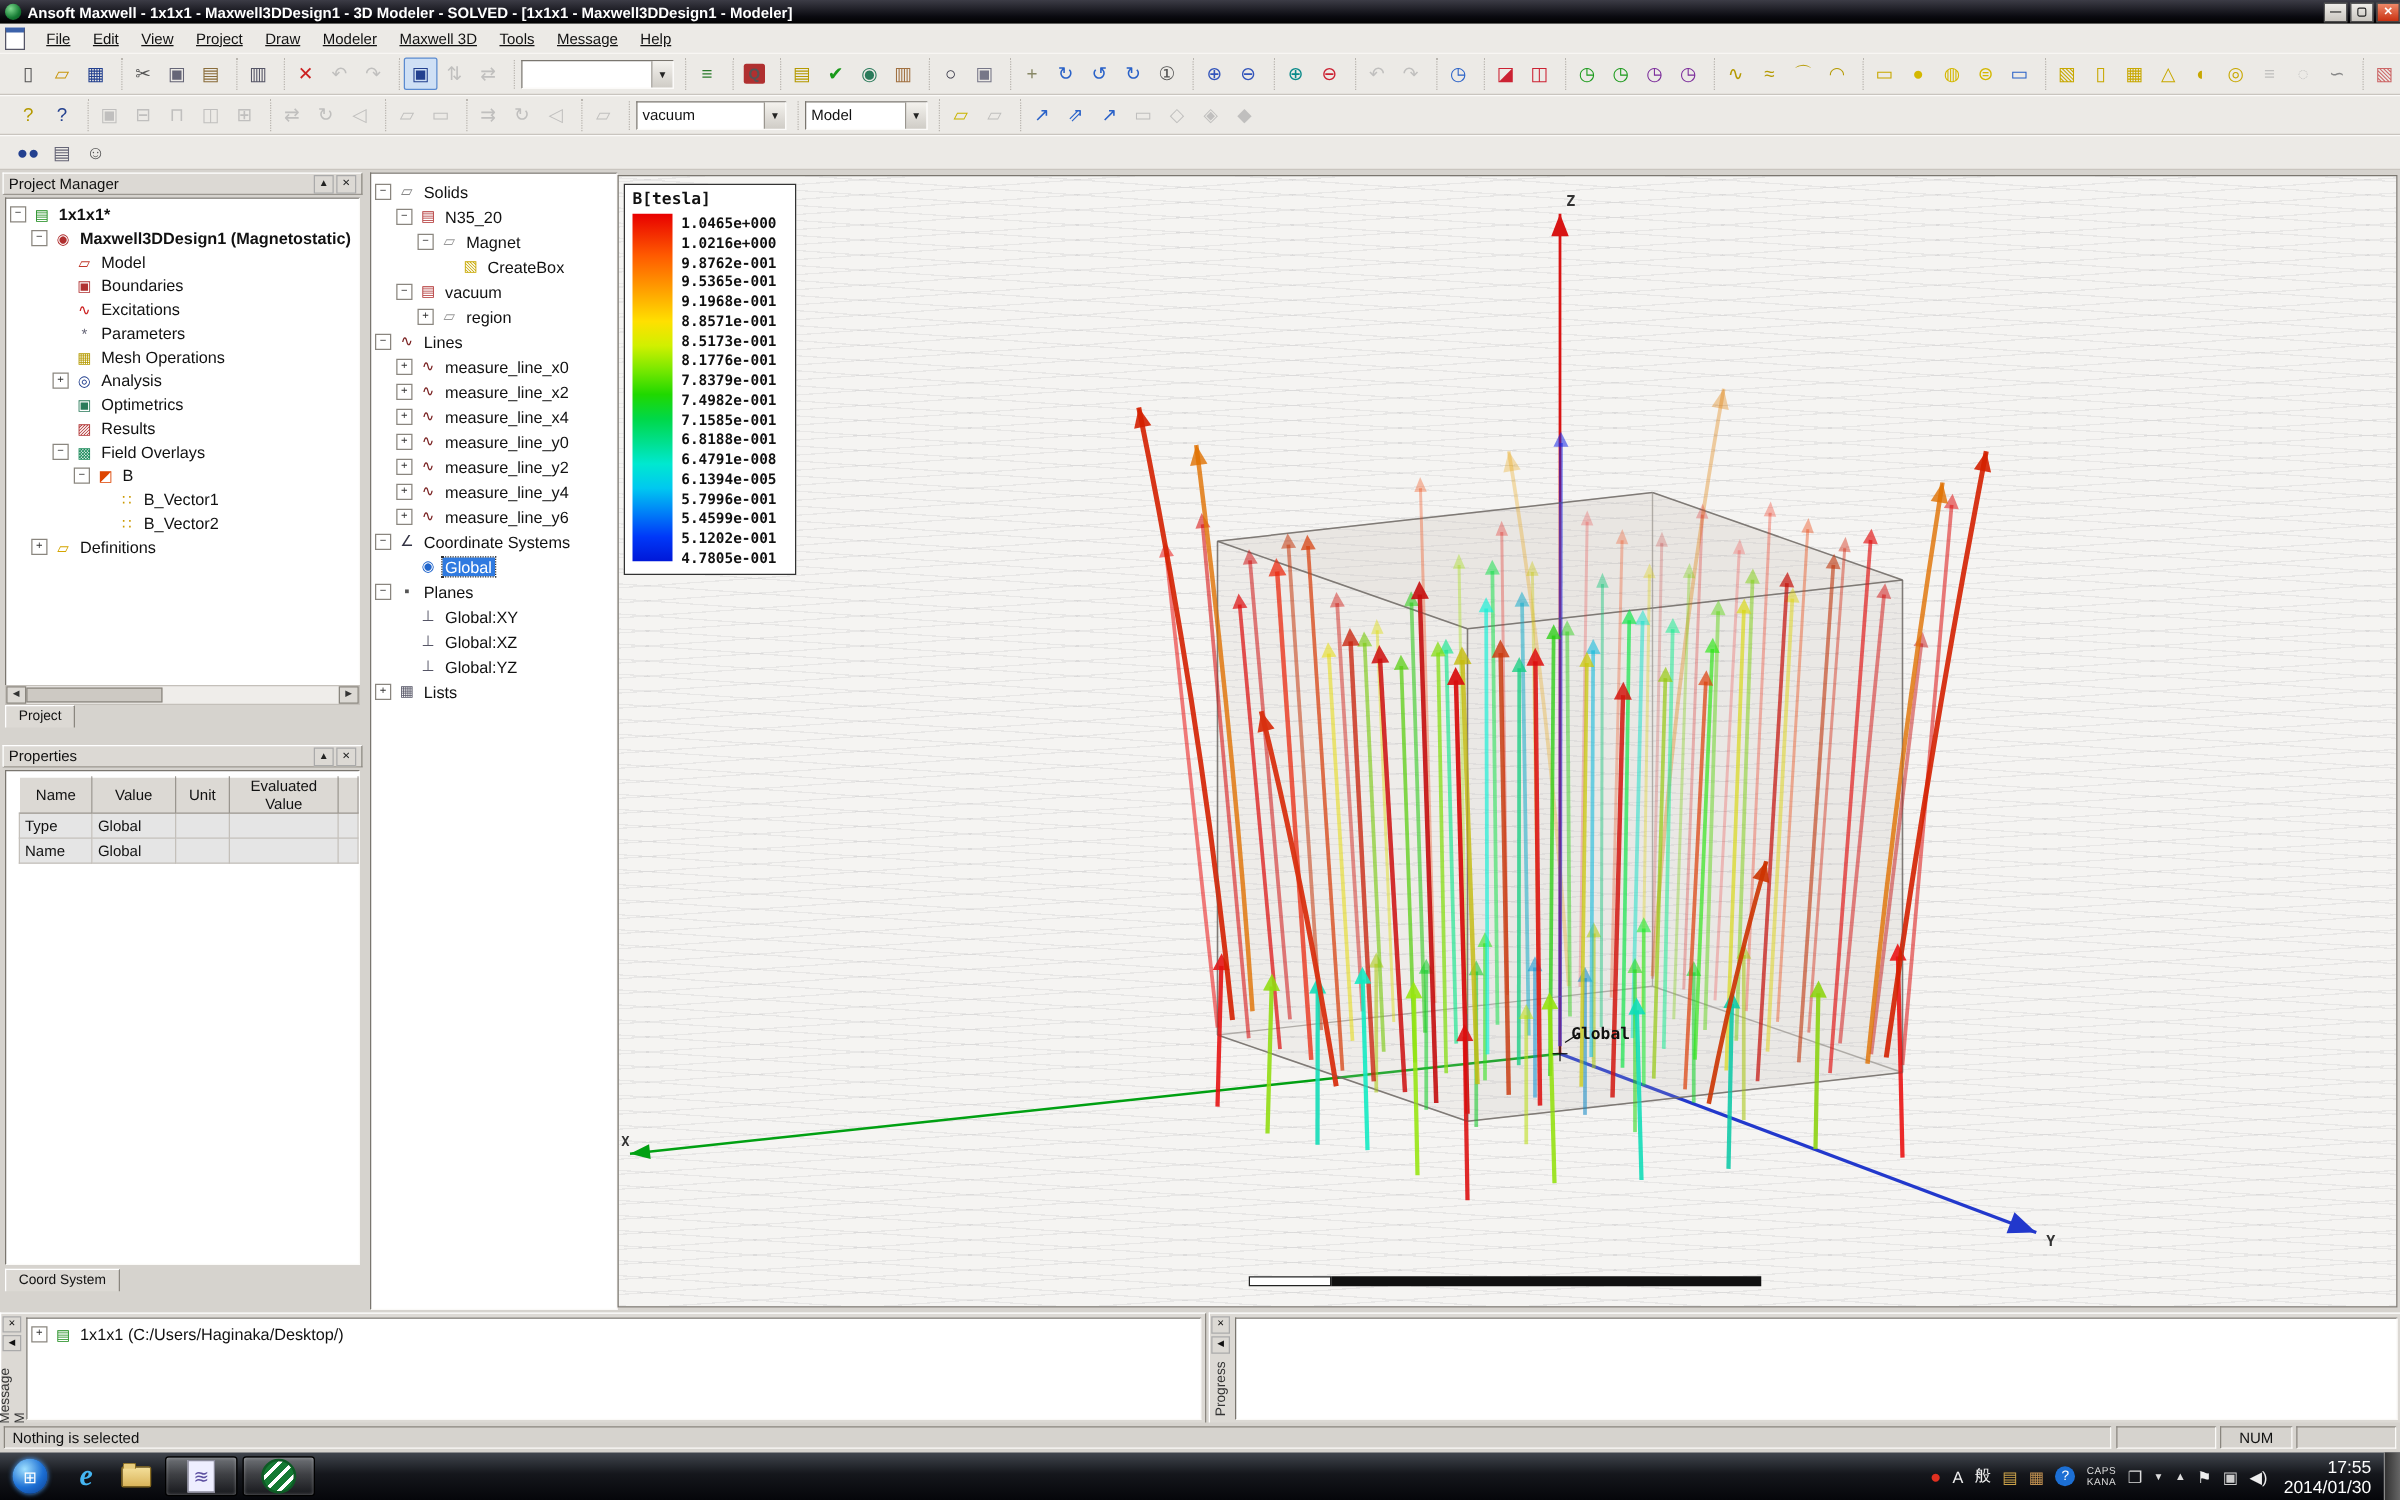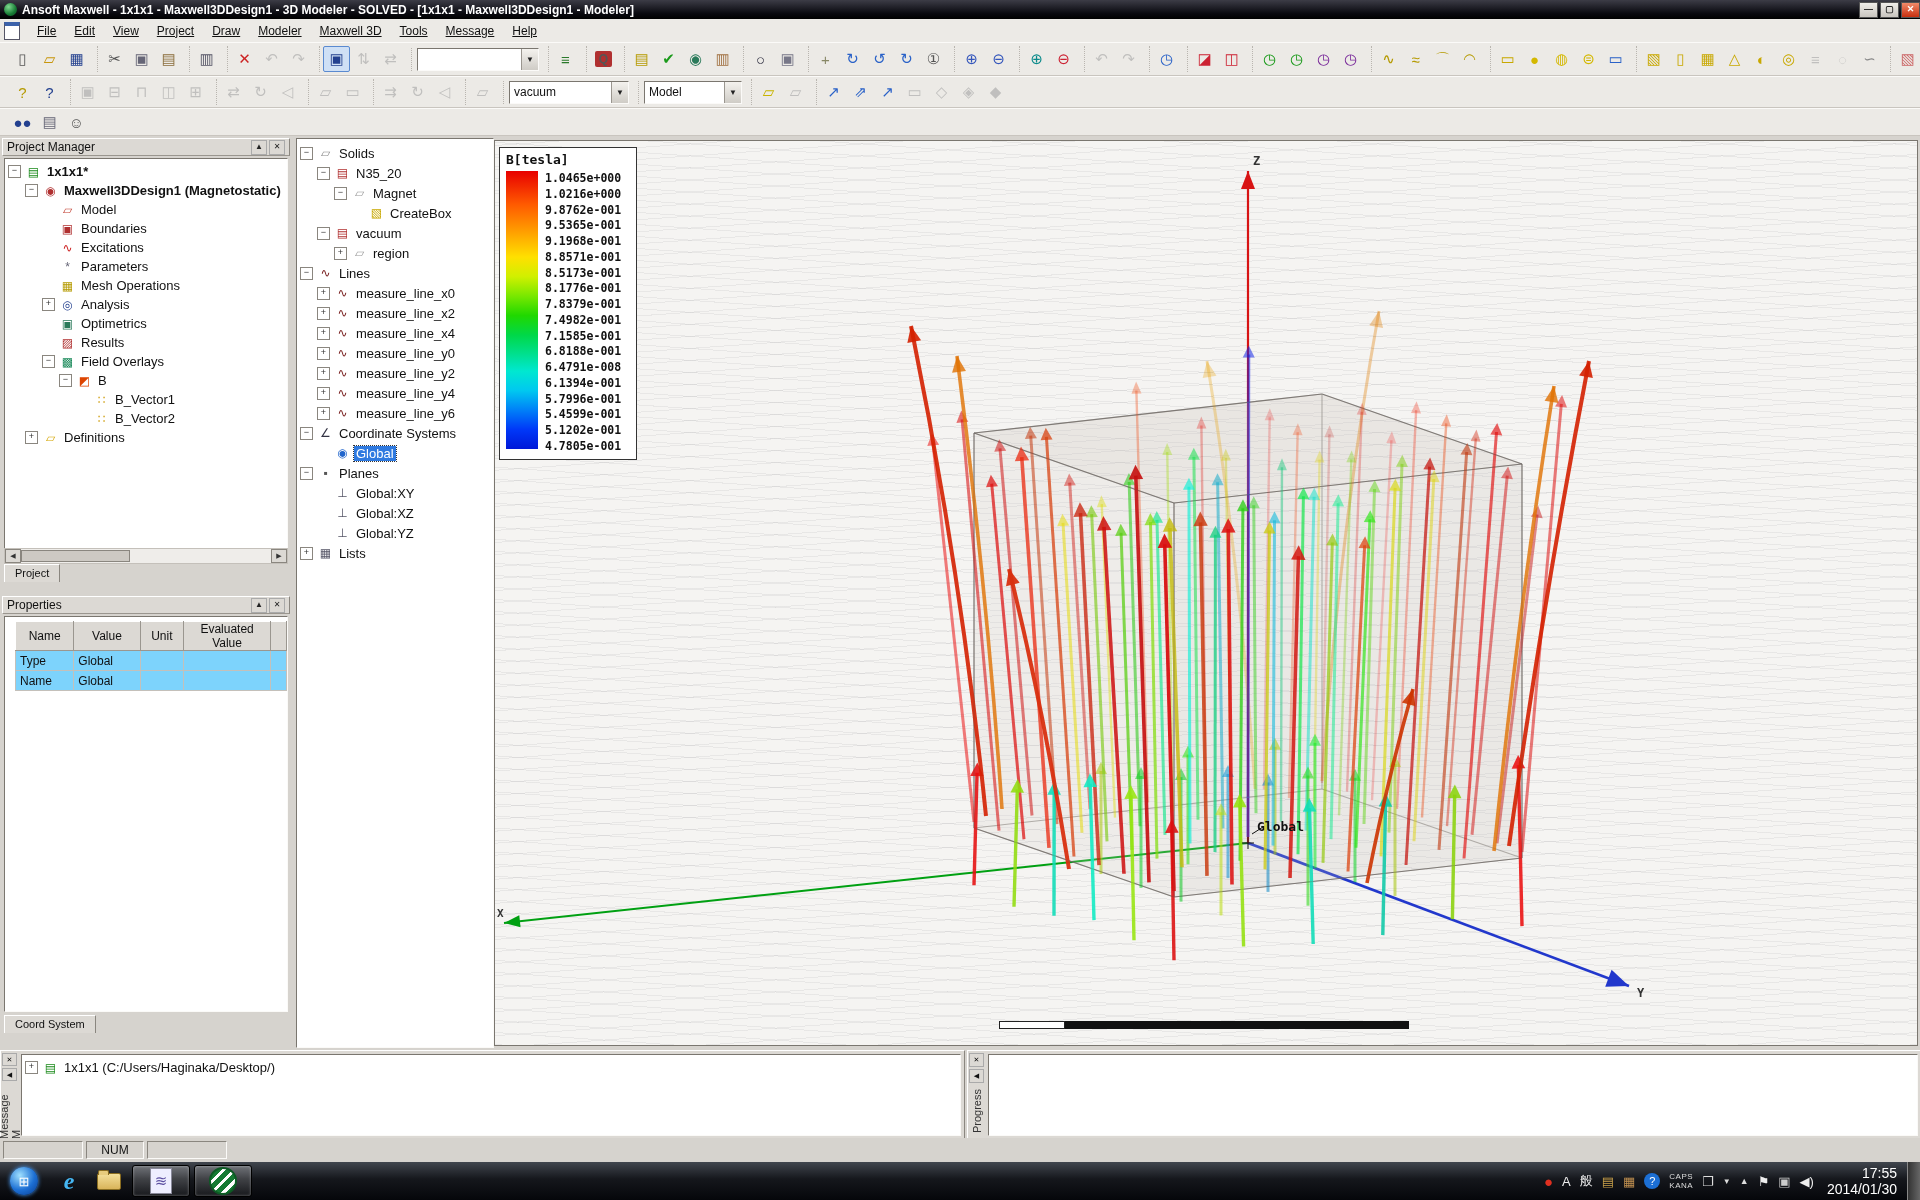--- a/index.html
+++ b/index.html
@@ -56,21 +56,21 @@
     text-align:center;margin-right:4px;flex:none;color:#333;}
   .exp-space{width:17px;flex:none;}
   .t-ico{width:17px;text-align:center;margin-right:3px;font-size:12px;flex:none;}
   .t-label{padding:0 2px;}
   .t-bold{font-weight:bold;}
   .t-sel{background:#2f7ae0;color:#fff;outline:1px dotted #333;}
   
   #props-table{border-collapse:collapse;font-size:12px;margin:4px 0 0 10px;}
   #props-table th{background:#dcd9d4;border:1px solid #9a968f;border-top-color:#fff;border-left-color:#fff;
     font-weight:normal;height:18px;padding:0 4px;}
-  #props-table td{border:1px solid #c4c0ba;height:19px;padding:0 4px;background:#7dd3fc;}
+  #props-table td{border:1px solid #c4c0ba;height:19px;padding:0 4px;background:#e5e5e5;}
   
   .hscroll{height:14px;background:#efedea;border:1px solid #c4c0ba;position:relative;}
   .hscroll .thumb{position:absolute;top:1px;height:10px;background:#cdc9c3;border:1px solid #8a867f;}
   .hscroll .sb-btn{position:absolute;top:0;width:14px;height:12px;background:#dcd9d4;border:1px solid #8a867f;
     font-size:7px;text-align:center;line-height:11px;color:#333;}
   
   #viewport{position:absolute;left:494px;top:140px;width:1424px;height:906px;
     border:1px solid #7a766f;box-sizing:border-box;background-color:#f5f4f2;
     background-image:repeating-linear-gradient(4deg,rgba(115,115,122,.10) 0 1px,transparent 1px 12px),
                      repeating-linear-gradient(-4deg,rgba(115,115,122,.10) 0 1px,transparent 1px 12px);}
@@ -971,21 +971,21 @@
             <div>9.5365e-001</div>
             <div>9.1968e-001</div>
             <div>8.8571e-001</div>
             <div>8.5173e-001</div>
             <div>8.1776e-001</div>
             <div>7.8379e-001</div>
             <div>7.4982e-001</div>
             <div>7.1585e-001</div>
             <div>6.8188e-001</div>
             <div>6.4791e-008</div>
-            <div>6.1394e-001</div>
+            <div>6.1394e-005</div>
             <div>5.7996e-001</div>
             <div>5.4599e-001</div>
             <div>5.1202e-001</div>
             <div>4.7805e-001</div>
           </div>
       </div>
     </div>
     <div id="view-scale">
       <div class="ws"></div>
         <div class="bs"></div>
@@ -1012,20 +1012,21 @@
   <div class="dock" style="left:967px;top:1050px;width:953px;height:88px;">
     <div class="vtab">
       <div class="pt-btn">✕</div>
       <div class="pt-btn">◀</div>
       <div class="vlabel">Progress</div>
     </div>
     <div class="dock-body whitebox" style="border-color:#7a766f #fbfaf8 #fbfaf8 #7a766f;"></div>
   </div>
 
   <div id="statusbar">
+    <div class="st-cell" style="flex:1;margin-right:4px;">Nothing is selected</div>
     <div class="st-cell" style="width:80px;margin-right:3px;"></div>
     <div class="st-cell" style="width:58px;margin-right:3px;text-align:center;">NUM</div>
     <div class="st-cell" style="width:80px;"></div>
   </div>
 
   <div id="taskbar">
     <div id="start-orb">⊞</div>
     <div class="tk-ico">
         <span id="tk-ie">e</span>
       </div>

